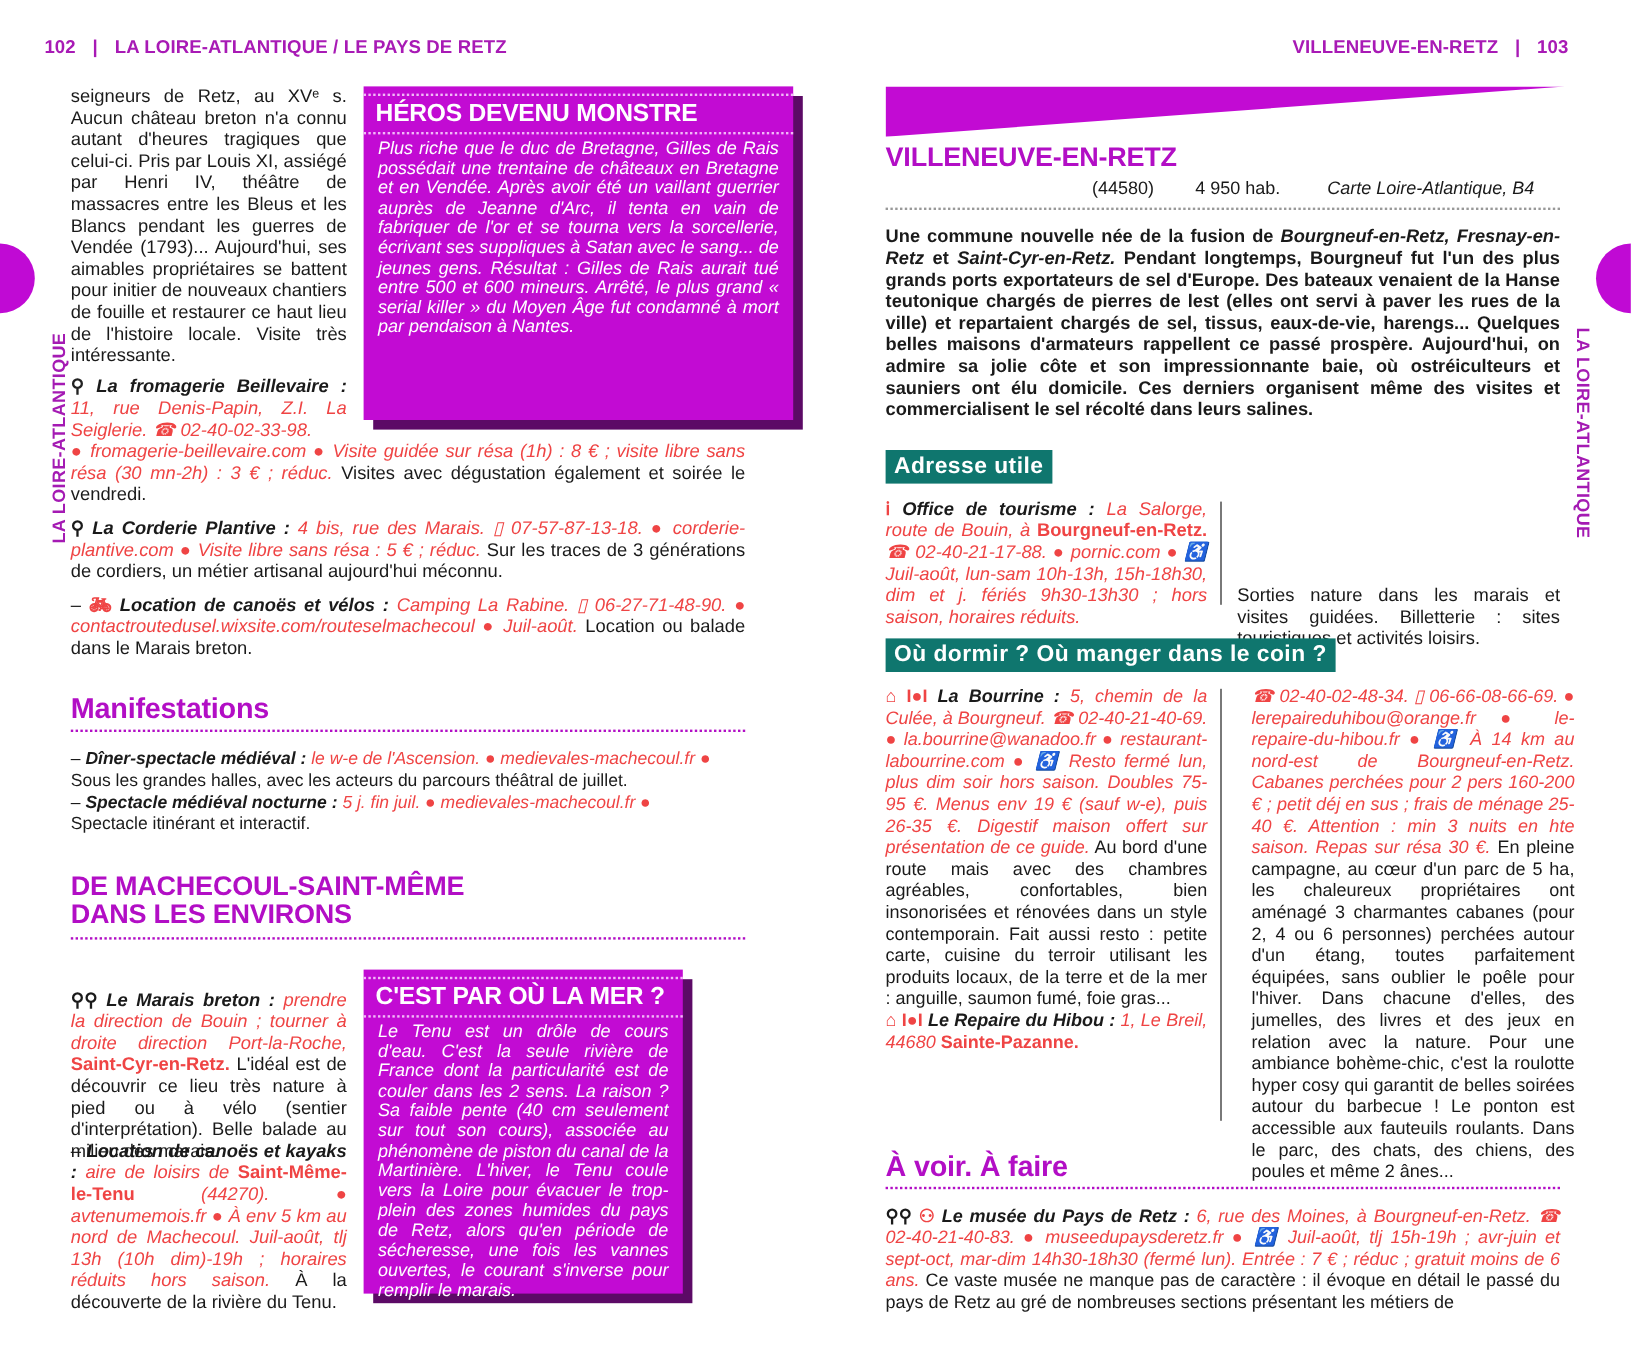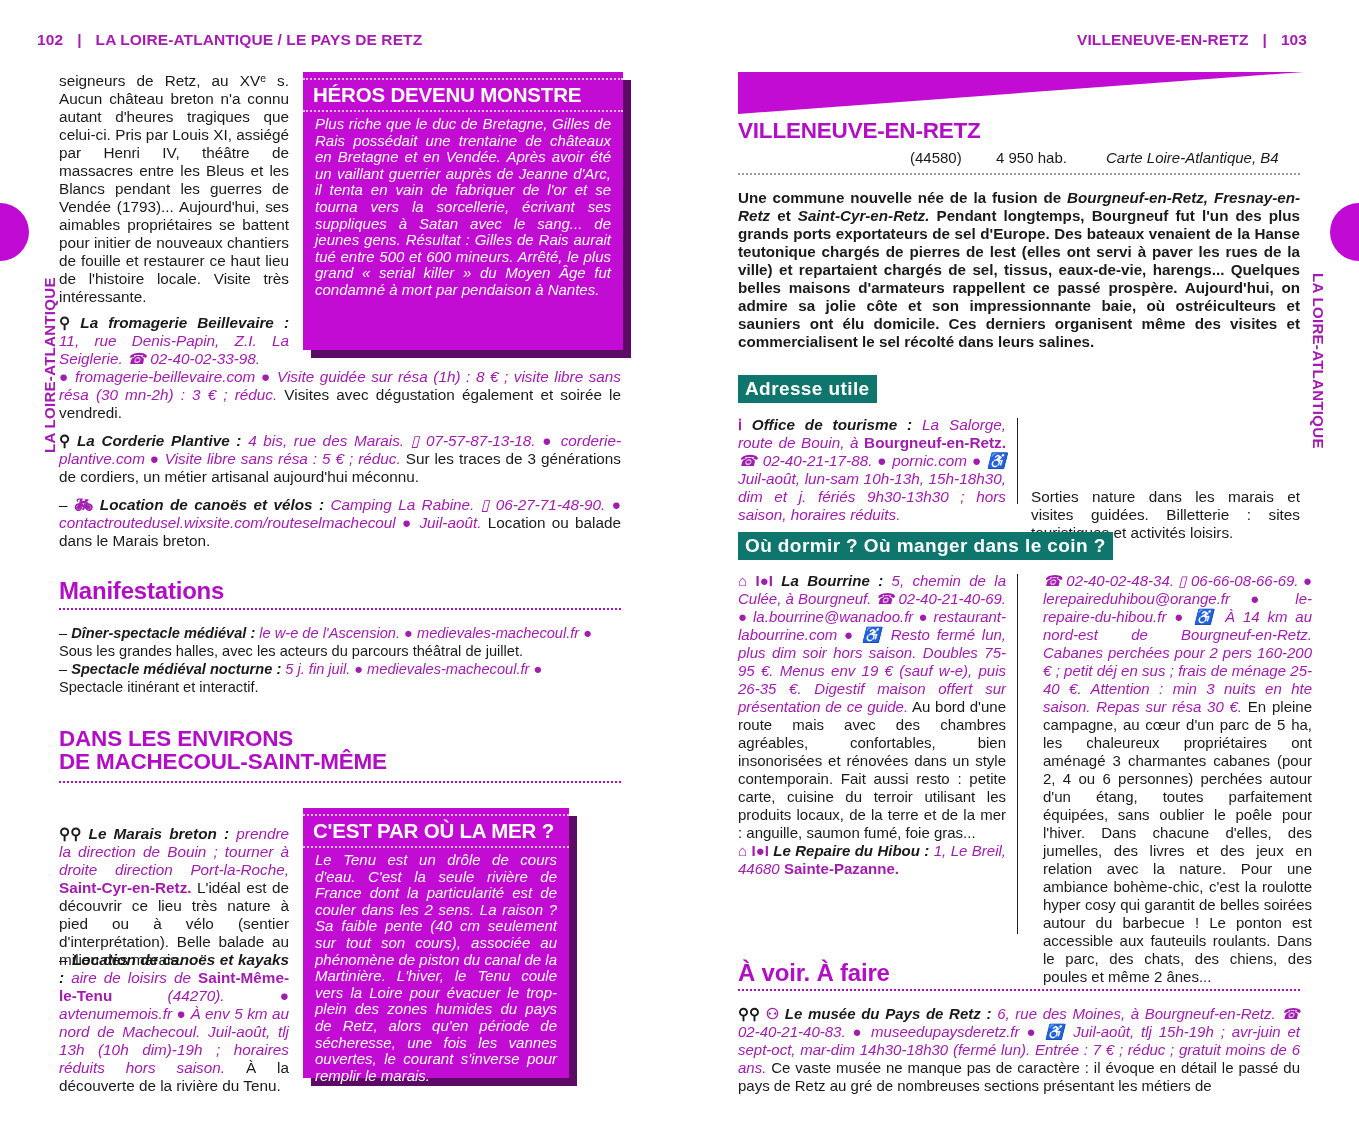--- a/index.html
+++ b/index.html
@@ -1,18 +1,18 @@
 <!DOCTYPE html>
 <html><head>
 <meta charset="utf-8">
 <style>
   * { box-sizing: border-box; margin: 0; padding: 0; }
   html, body { width: 1359px; height: 1134px; background: #ffffff; overflow: hidden; }
   body { position: relative; font-family: "Liberation Sans", sans-serif; color: #1a1a1a; font-size: 15.3px; line-height: 18px; }
-  .mag { color: #a21caf; }
+  .mag { color: #ef4444; }
   .it { font-style: italic; text-align: center; }
   .b { font-weight: bold; }
   .bi { font-weight: bold; font-style: italic; color: #1a1a1a; }
   .just { text-align: justify; }
   .abs { position: absolute; }
 
   .running-head { position: absolute; top: 31px; font-weight: bold; font-size: 15.5px; color: #a81ab5; letter-spacing: 0.1px; white-space: nowrap; }
   .running-head .sep { display: inline-block; margin: 0 14px; }
 
   .tab-circle { position: absolute; width: 58px; height: 58px; border-radius: 50%; background: #c00ad4; }
@@ -33,21 +33,21 @@
 
 <div class="running-head" style="left:37px;">
   <span>102</span><span class="sep">|</span><span>LA LOIRE-ATLANTIQUE / LE PAYS DE RETZ</span>
 </div>
 
 <div class="tab-circle" style="left:-29px; top:203px;"></div>
 <div class="side-label" style="left:41px; top:453px; transform-origin:0 0; transform:rotate(-90deg);">LA LOIRE-ATLANTIQUE</div>
 
 <div class="abs just" style="left:59px; top:72px; width:230px;">seigneurs de Retz, au XVᵉ s. Aucun château breton n'a connu autant d'heures tragiques que celui-ci. Pris par Louis XI, assiégé par Henri IV, théâtre de massacres entre les Bleus et les Blancs pendant les guerres de Vendée (1793)... Aujourd'hui, ses aimables propriétaires se battent pour initier de nouveaux chantiers de fouille et restaurer ce haut lieu de l'histoire locale. Visite très intéressante.</div>
 
-<div class="box" style="left:303px; top:72px; width:320px; height:278px;">
+<div class="box" style="left:303px; top:72px; width:358px; height:278px;">
   <div class="box-title">HÉROS DEVENU MONSTRE</div>
   <div class="box-body">Plus riche que le duc de Bretagne, Gilles de Rais possédait une trentaine de châteaux en Bretagne et en Vendée. Après avoir été un vaillant guerrier auprès de Jeanne d'Arc, il tenta en vain de fabriquer de l'or et se tourna vers la sorcellerie, écrivant ses suppliques à Satan avec le sang... de jeunes gens. Résultat : Gilles de Rais aurait tué entre 500 et 600 mineurs. Arrêté, le plus grand « serial killer » du Moyen Âge fut condamné à mort par pendaison à Nantes.</div>
 </div>
 
 <div class="abs just" style="left:59px; top:314px; width:230px;">
   <span class="ico" style="color:#222;">⚲</span>
   <span class="bi">La fromagerie Beillevaire :</span>
   <span class="mag it">11, rue Denis-Papin, Z.I. La Seiglerie.</span>
   <span class="mag it">☎ 02-40-02-33-98.</span>
 </div>
@@ -80,22 +80,22 @@
 <div class="dotline" style="left:59px; top:608px; width:562px;"></div>
 
 <div class="abs" style="left:59px; top:624px; width:562px; font-size:14.6px;">
   <div>– <span class="bi">Dîner-spectacle médiéval :</span> <span class="mag it">le w-e de l'Ascension. ● medievales-machecoul.fr ●</span></div>
   <div>Sous les grandes halles, avec les acteurs du parcours théâtral de juillet.</div>
   <div>– <span class="bi">Spectacle médiéval nocturne :</span> <span class="mag it">5 j. fin juil. ● medievales-machecoul.fr ●</span></div>
   <div>Spectacle itinérant et interactif.</div>
 </div>
 
 <div class="h2" style="left:59px; top:727px; font-size:22.5px; line-height:23px;">
+  <div>DE MACHECOUL-SAINT-MÊME</div>
   <div>DANS LES ENVIRONS</div>
-  <div>DE MACHECOUL-SAINT-MÊME</div>
 </div>
 <div class="dotline" style="left:59px; top:781px; width:562px;"></div>
 
 <div class="abs just" style="left:59px; top:797px; width:230px;margin-top:28px;">
   <span class="ico">⚲⚲</span>
   <span class="bi">Le Marais breton :</span>
   <span class="mag it">prendre la direction de Bouin ; tourner à droite direction Port-la-Roche,</span>
   <span class="mag b">Saint-Cyr-en-Retz.</span>
   <span>L'idéal est de découvrir ce lieu très nature à pied ou à vélo (sentier d'interprétation). Belle balade au milieu des marais.</span>
 </div>

